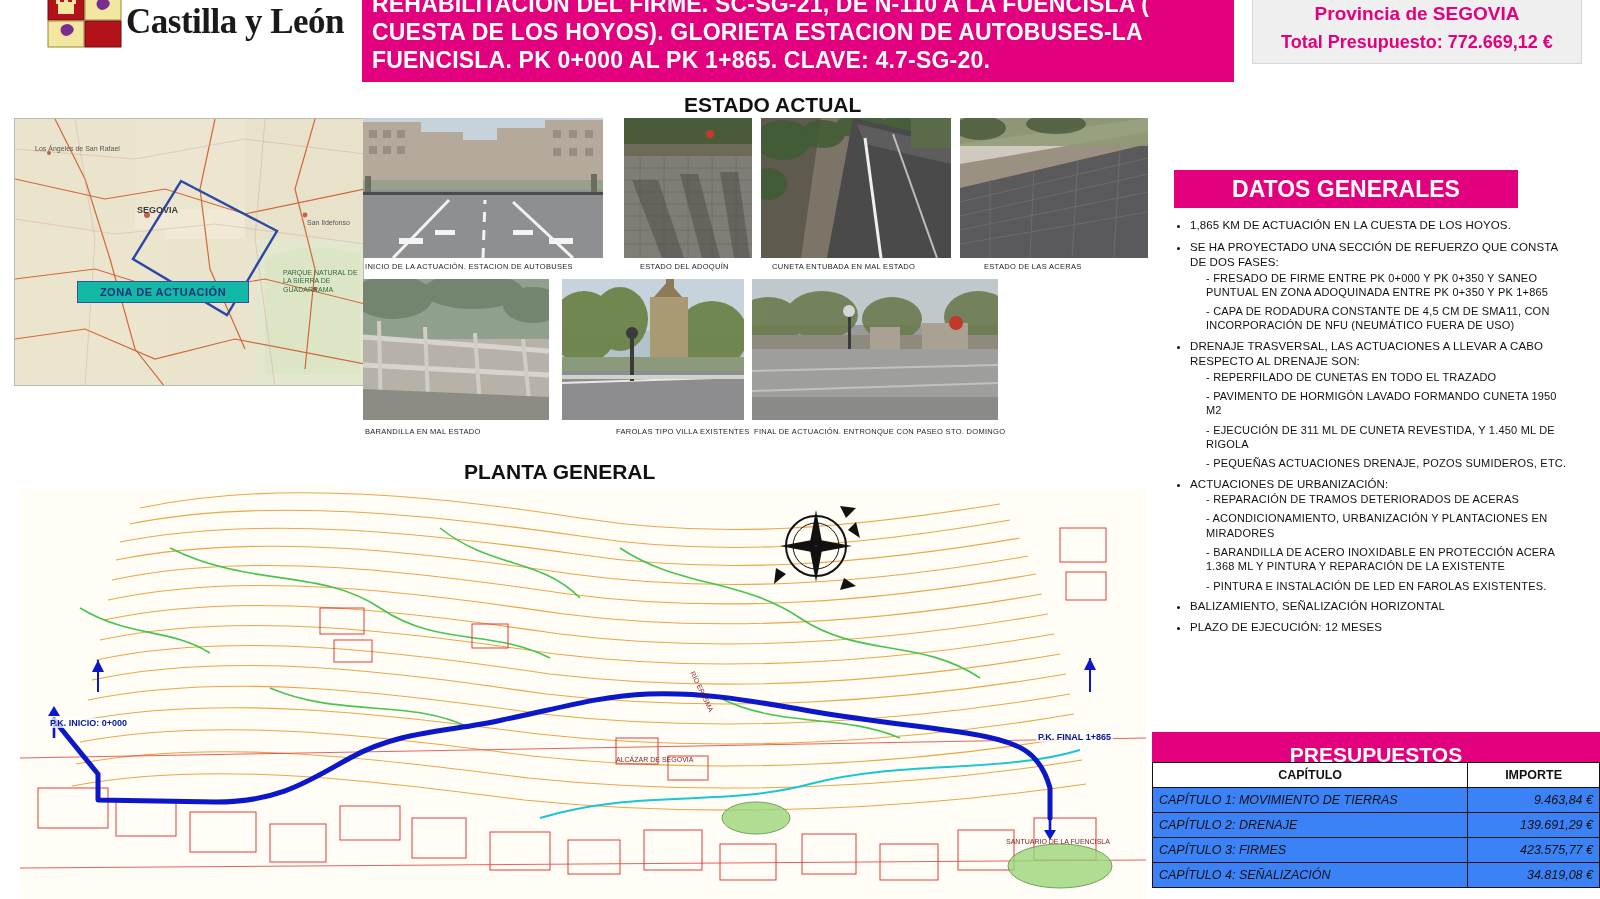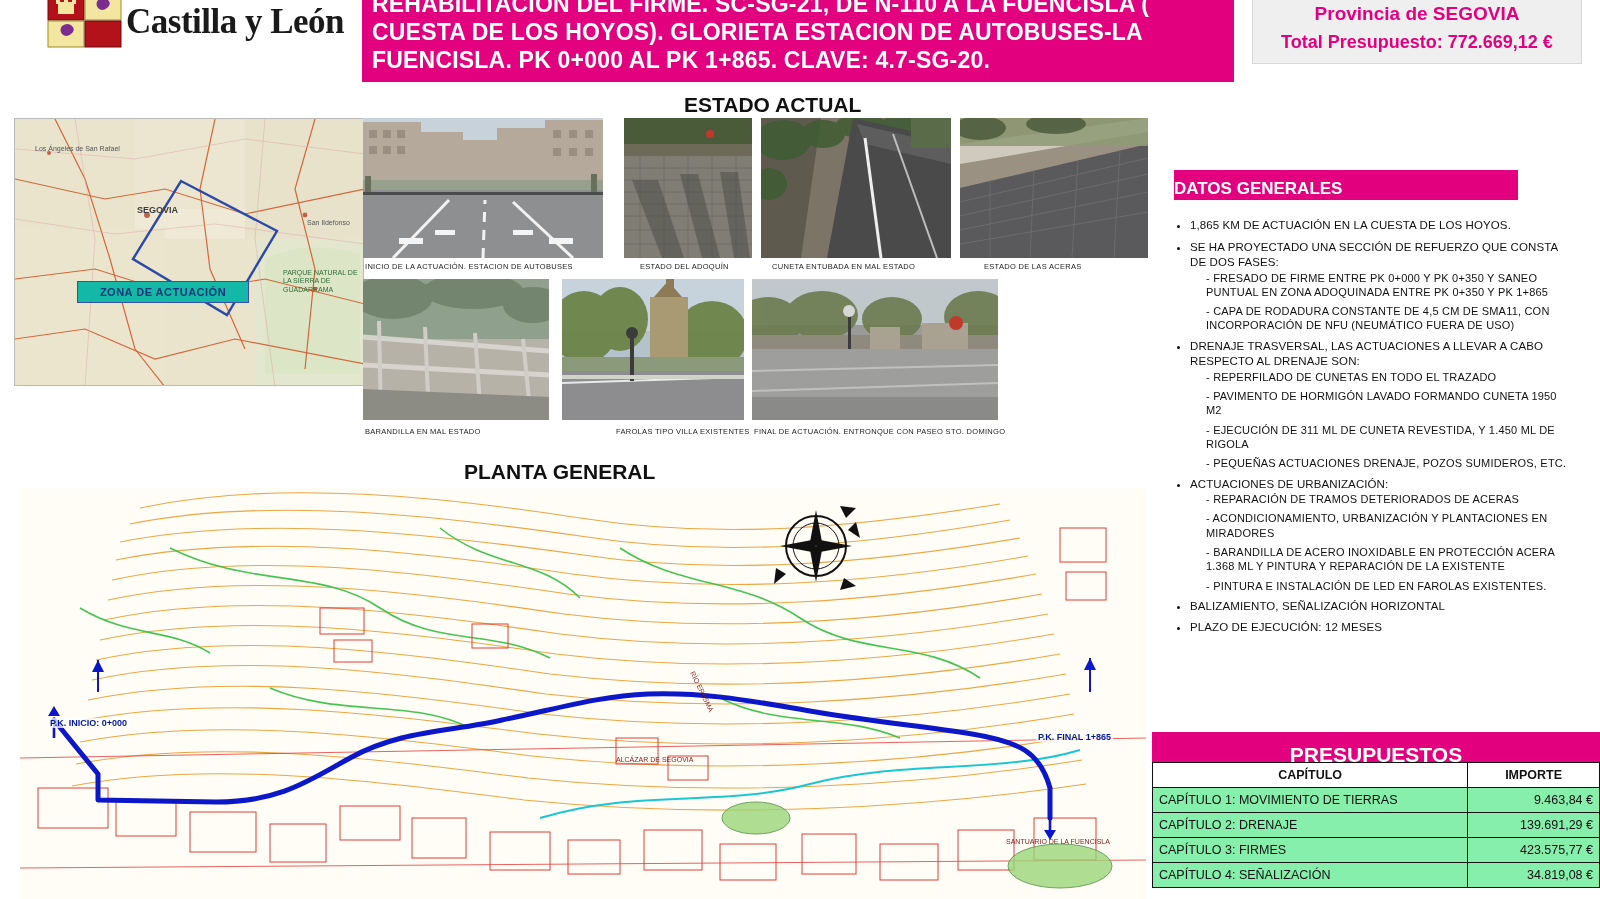--- a/index.html
+++ b/index.html
@@ -71,23 +71,23 @@
 
   
   .photo { position:absolute; overflow:hidden; background:#999; }
   .photo-caption {
     position:absolute; font-size:7.5px; color:#1b1b1b; letter-spacing:0.3px;
     white-space:nowrap;
   }
 
   
   .datos-band {
-    position:absolute; left:1174px; top:170px; width:344px; height:30px;
-    background:#e3007f; color:#fff; 
-    font-size:17px; font-weight:bold; line-height:38px;
+    position:absolute; left:1174px; top:170px; width:344px; height:38px;
+    background:#e3007f; color:#fff; text-align:center;
+    font-size:23px; font-weight:bold; line-height:38px;
   }
   .datos-list {
     position:absolute; left:1174px; top:218px; width:396px;
     font-size:11.5px; color:#111; line-height:1.35;
   }
   .datos-list ul { margin:0; padding-left:16px; }
   .datos-list > ul > li { margin-bottom:6px; font-size:11.5px; letter-spacing:0.1px; }
   .sub { list-style:none; margin:4px 0 0 0; padding-left:4px; }
   .sub li { font-size:11px; margin-bottom:5px; letter-spacing:0.2px; line-height:1.3; }
   .sub li:before { content:"- "; }
@@ -99,21 +99,21 @@
   }
   table.presup {
     position:absolute; left:1152px; top:762px; width:448px;
     border-collapse:collapse; font-size:12.5px;
   }
   table.presup th {
     border:1px solid #111; background:#fff; font-weight:bold;
     padding:5px 4px; text-align:center;
   }
   table.presup td {
-    border:1px solid #111; padding:5px 6px; background:#86efac;
+    border:1px solid #111; padding:5px 6px; background:#3b82f6;font-style:italic;
   }
   table.presup td.amount { text-align:right; }
   .col-cap { width:316px; }
   .col-imp { width:132px; }
 
   
   .planta {
     position:absolute; left:20px; top:488px; width:1126px; height:411px;
     overflow:hidden; background:#fdf6e6;
   }

